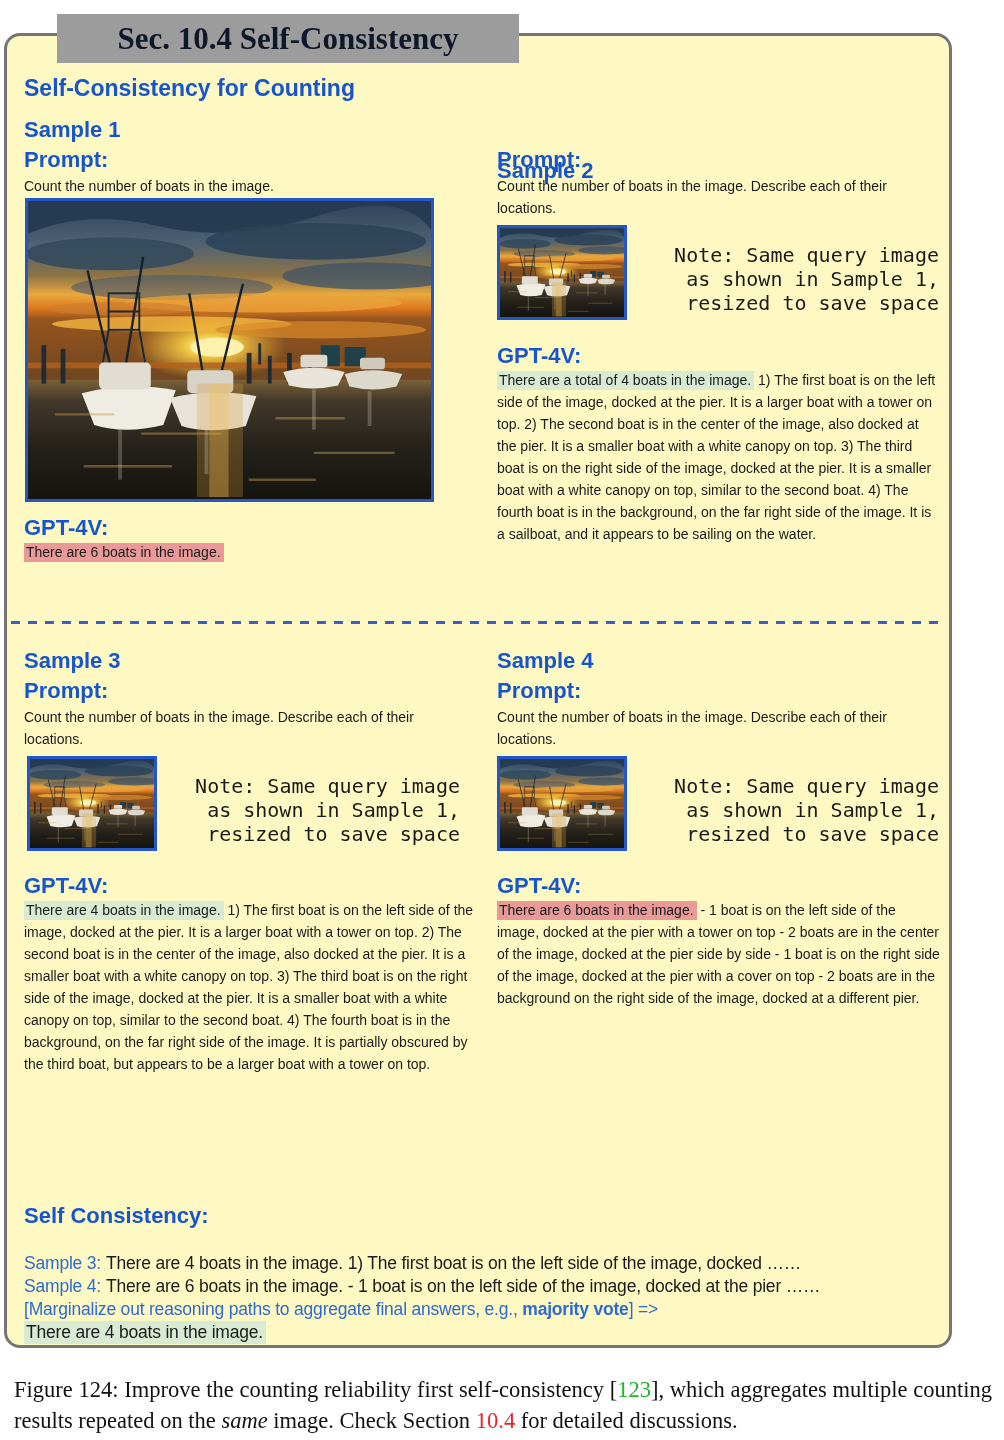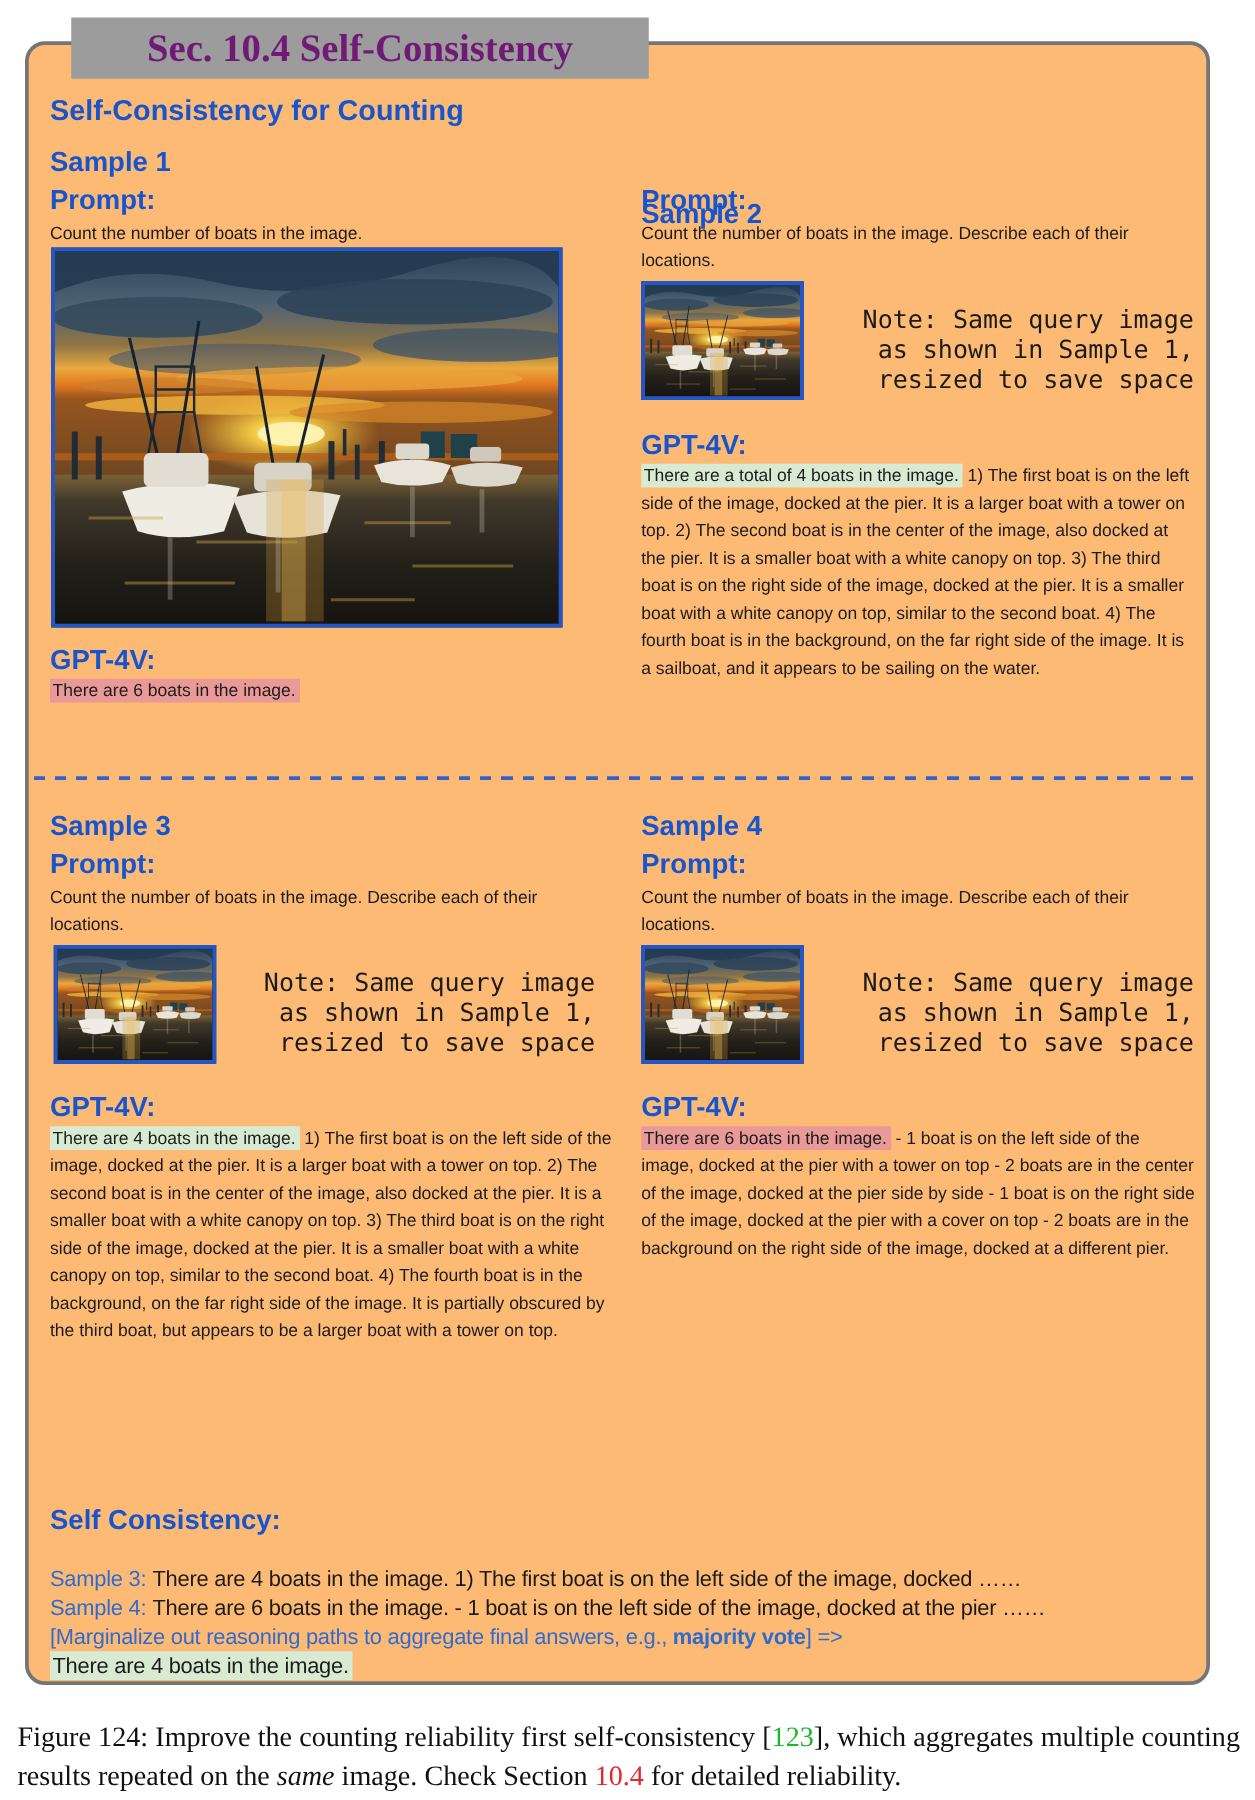--- a/index.html
+++ b/index.html
@@ -1,28 +1,28 @@
 <!DOCTYPE html>
 <html><head>
 <meta charset="utf-8">
 <style>
   * { margin:0; padding:0; box-sizing:border-box; }
   body { background:#ffffff; font-family:"Liberation Sans", sans-serif; }
   .canvas { position:relative; width:1004px; height:1440px; background:#ffffff; overflow:hidden; }
 
   .panel {
-    position:absolute; left:20px; top:33px; width:948px; height:1315px;
-    background:#fdba74; border:3px solid #757575; border-radius:16px;
+    position:absolute; left:4px; top:33px; width:948px; height:1315px;
+    background:#fef9c3; border:3px solid #757575; border-radius:16px;
   }
   .badge {
     position:absolute; left:57px; top:14px; width:462px; height:49px;
     background:#9C9C9C; z-index:3; display:flex; align-items:center; justify-content:center;
   }
   .badge span {
-    font-family:"Liberation Serif", serif; font-weight:bold; font-size:31px; color:#701a75;
+    font-family:"Liberation Serif", serif; font-weight:bold; font-size:31px; color:#0f172a;
   }
 
   .panel > * { position:absolute; }
   .blue-h { color:#1655CE; font-weight:bold; }
   .panel-title { left:17px; top:39px; font-size:23px; }
   .h22 { font-size:22px; }
   .body-txt { font-size:14px; line-height:22px; color:#1b1b1b; }
   .note-txt { font-family:"DejaVu Sans Mono", monospace; font-size:20px; line-height:24px; color:#1b1b1b; width:278px;text-align:right; }
 
   mark { padding:1px 3px 2px 2px; color:#1b1b1b; }
@@ -210,16 +210,16 @@
     <div class="sc-line sc-blue" style="left:17px; top:1262px;">
       <span>[Marginalize out reasoning paths to aggregate final answers, e.g., </span><b>majority vote</b><span>] =&gt;</span>
     </div>
     <div class="sc-line" style="left:17px; top:1285px;">
       <mark class="green">There are 4 boats in the image.</mark>
     </div>
 
   </div>
 
   <div class="caption">
-    <span>Figure 124: Improve the counting reliability first self-consistency [</span><span class="ref-green">123</span><span>], which aggregates multiple counting results repeated on the </span><span class="cap-italic">same</span><span> image. Check Section </span><span class="ref-red">10.4</span><span> for detailed reliability.</span>
+    <span>Figure 124: Improve the counting reliability first self-consistency [</span><span class="ref-green">123</span><span>], which aggregates multiple counting results repeated on the </span><span class="cap-italic">same</span><span> image. Check Section </span><span class="ref-red">10.4</span><span> for detailed discussions.</span>
   </div>
 
 </div>
 
 </body></html>

